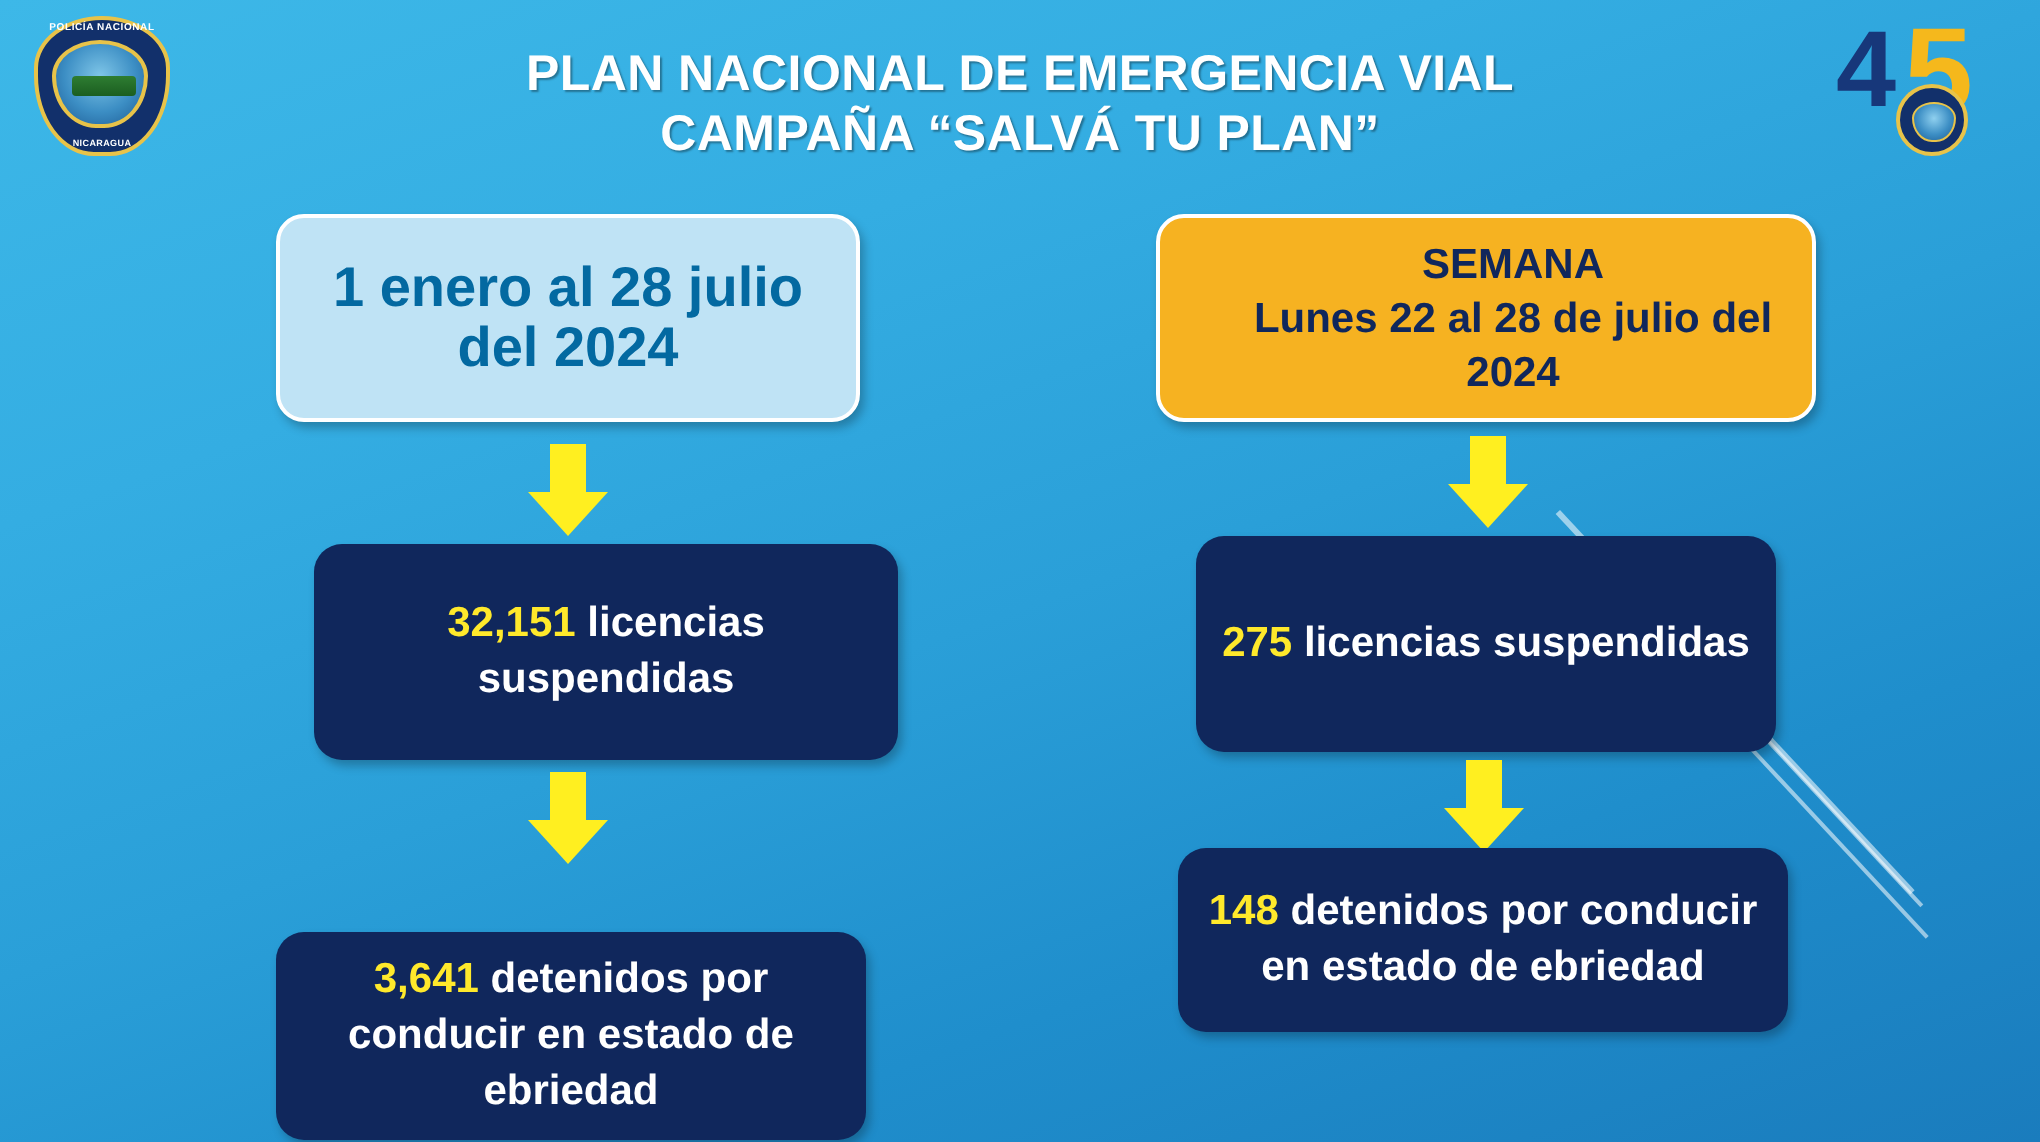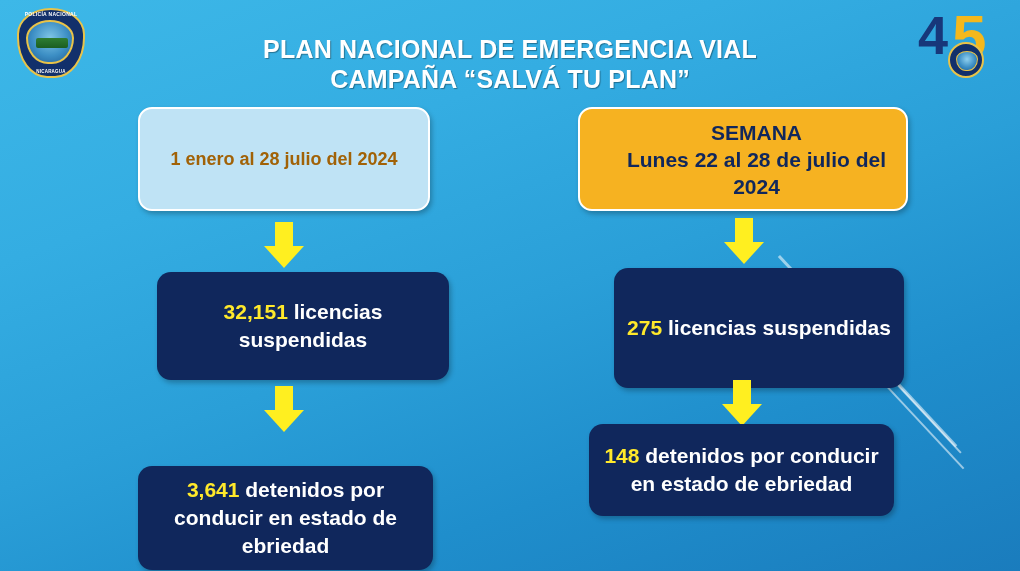--- a/index.html
+++ b/index.html
@@ -128,21 +128,21 @@
     border-radius: 11px 11px 10px 10px / 8px 8px 12px 12px;
     background: radial-gradient(circle at 50% 40%, #8fd0ef 0%, #3c8ec4 55%, #1c5a93 100%);
     border: 1px solid #e8c349;
     box-sizing: border-box;
   }
 
   
   .title {
     position: absolute;
     left: 0;
-    top: 34px;
+    top: 22px;
     width: 1020px;
     text-align: center;
     color: #ffffff;
     font-weight: bold;
     font-size: 25px;
     line-height: 30px;
     letter-spacing: .2px;
     text-shadow: 1px 1px 1px rgba(0,0,0,0.35);
   }
   .title .line2 { display: block; }
@@ -162,22 +162,22 @@
     align-items: center;
     justify-content: center;
     padding: 6px 10px;
     box-shadow: 2px 3px 5px rgba(0,0,0,0.25);
   }
   .box .txt { display: block; width: 100%; }
 
   .box-head-light {
     background: #bfe3f5;
     border: 2px solid #ffffff;
-    color: #a16207;
-    font-size: 18px;
+    color: #0369a1;
+    font-size: 28px;
     line-height: 30px;
   }
   .box-head-amber {
     background: #f6b221;
     border: 2px solid #ffffff;
     color: #10275c;
     font-size: 21px;
     line-height: 27px;
     padding-left: 37px;
   }
@@ -188,21 +188,21 @@
     line-height: 28px;
   }
   .box-navy .hl { color: #ffe92b; }
 
   
   .l-head  { left: 0;   top: 107px; width: 292px; height: 104px; }
   .l-mid   { left: 0;   top: 272px; width: 292px; height: 108px; margin-left: 19px; }
   .l-bot   { left: 0;   top: 436px; width: 295px; height: 104px; margin-top: 30px; }
   
   .r-head  { left: 0;   top: 107px; width: 330px; height: 104px; }
-  .r-mid   { left: 36px;top: 268px; width: 290px; height: 120px; }
+  .r-mid   { left: 20px;top: 268px; width: 290px; height: 108px; }
   .r-bot   { left: 11px;top: 424px; width: 305px; height: 92px; }
 
   
   .arrow {
     position: absolute;
     width: 40px;
     height: 46px;
   }
   .arrow .stem {
     position: absolute;

